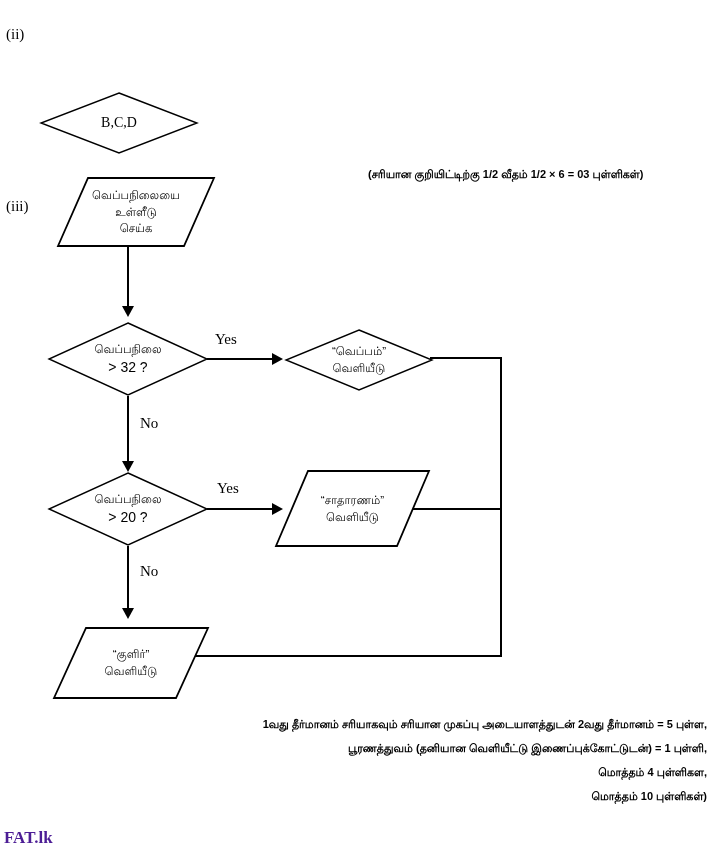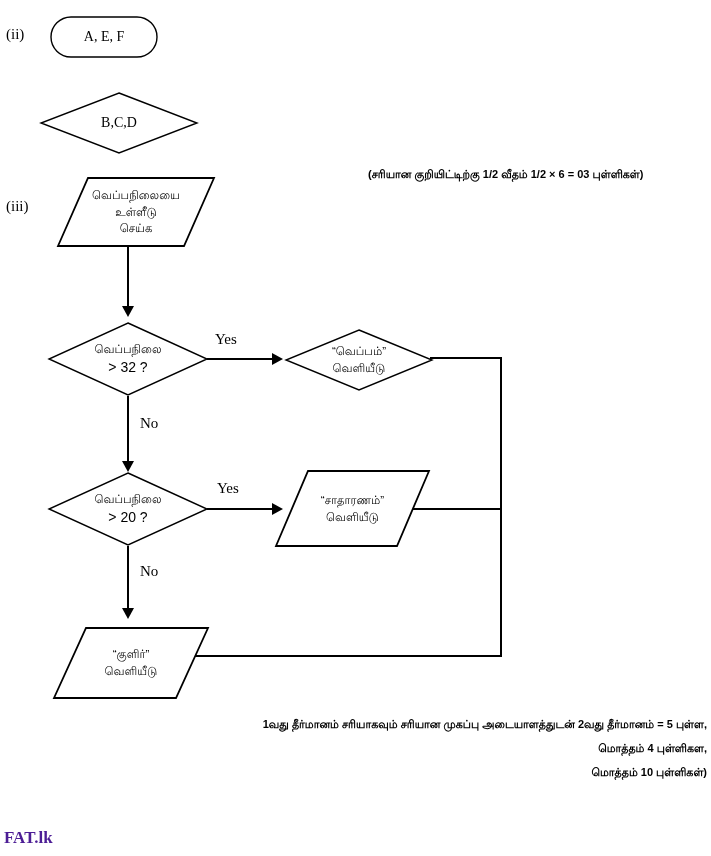--- a/index.html
+++ b/index.html
@@ -143,26 +143,20 @@
   }
 </style>
 </head>
 <body>
 
 <div id="page">
 
 
   <div class="abs roman-label" style="left:6px; top:26px;">(ii)</div>
 
-  <div class="shape-wrap" style="left:50px; top:16px;">
-    <svg width="108" height="42" viewBox="0 0 108 42">
-      <rect x="1" y="1" width="106" height="40" rx="20" ry="20" fill="#ffffff" stroke="#000000" stroke-width="1.4"></rect>
-    </svg>
-    <div class="shape-text serif">A, E, F</div>
-  </div>
 
   <div class="shape-wrap" style="left:40px; top:92px;">
     <svg width="158" height="62" viewBox="0 0 158 62">
       <polygon points="79,1 157,31 79,61 1,31" fill="#ffffff" stroke="#000000" stroke-width="1.4"></polygon>
     </svg>
     <div class="shape-text serif">B,C,D</div>
   </div>
 
   <div class="mark-note" style="left:368px; top:168px;">(சரியான குறியிட்டிற்கு    1/2 வீதம்  1/2 × 6 = 03  புள்ளிகள்)</div>
 
@@ -251,19 +245,20 @@
   <div class="line-h" style="left:430px; top:357px; width:72px;"></div>
 
   <div class="line-v" style="left:500px; top:357px; height:300px;"></div>
 
   <div class="line-h" style="left:404px; top:508px; width:98px;"></div>
 
   <div class="line-h" style="left:195px; top:655px; width:307px;"></div>
 
   <div id="mark-block">
     <div class="mark-line">1வது தீர்மானம் சரியாகவும் சரியான முகப்பு அடையாளத்துடன் 2வது தீர்மானம் = 5  புள்ள,</div>
+    <div class="mark-line">பூரணத்துவம் (தனியான வெளியீட்டு இணைப்புக்கோட்டுடன்)  =  1  புள்ளி,</div>
     <div class="mark-line">மொத்தம்  4  புள்ளிகள,</div>
     <div class="mark-line">மொத்தம்  10  புள்ளிகள்)</div>
   </div>
 
   <div id="footer-mark">FAT.lk</div>
 
 </div>
 
 </body></html>

